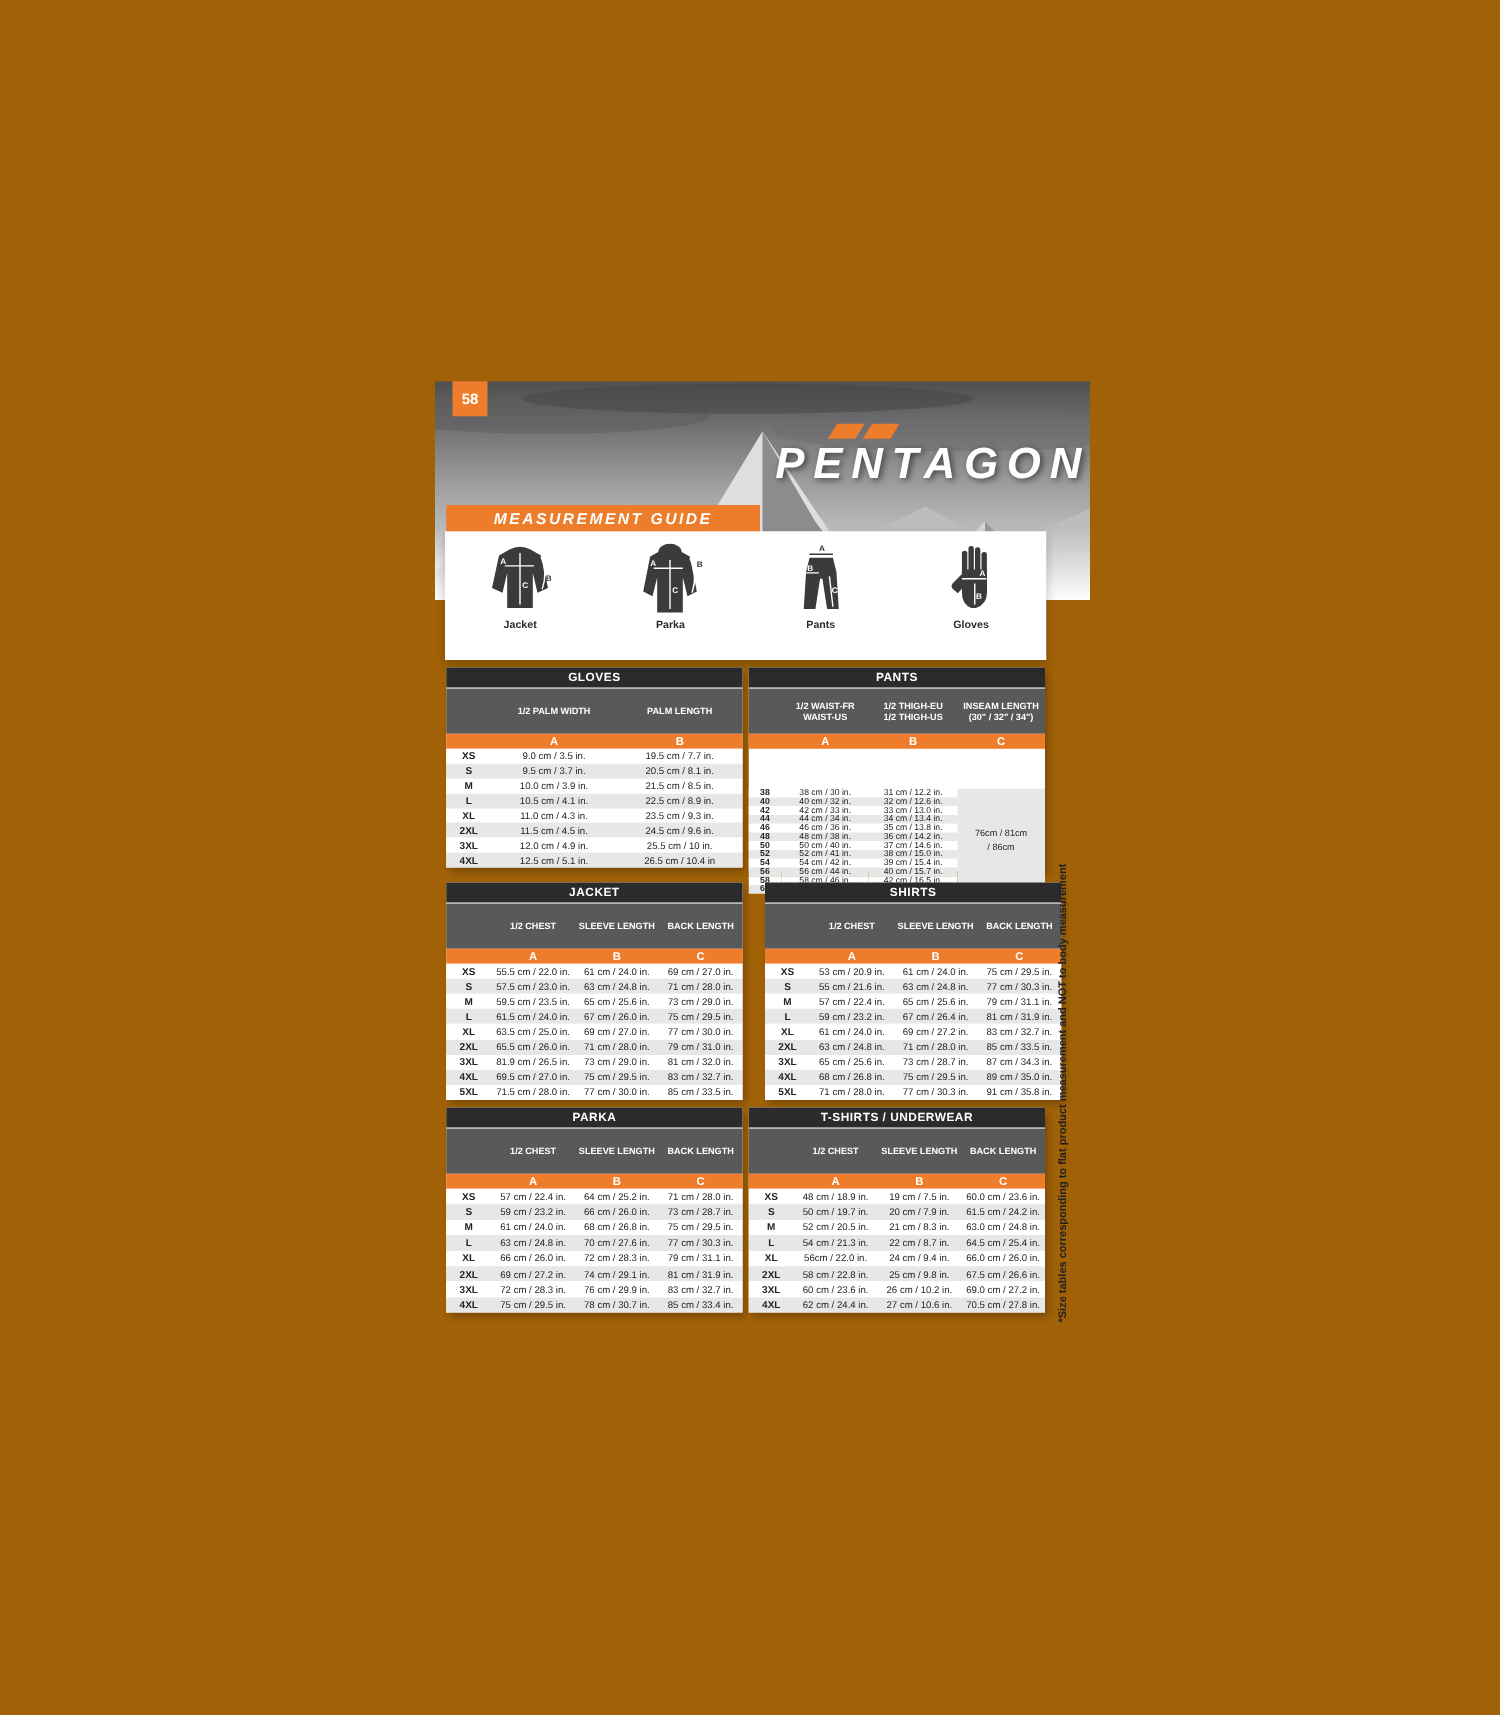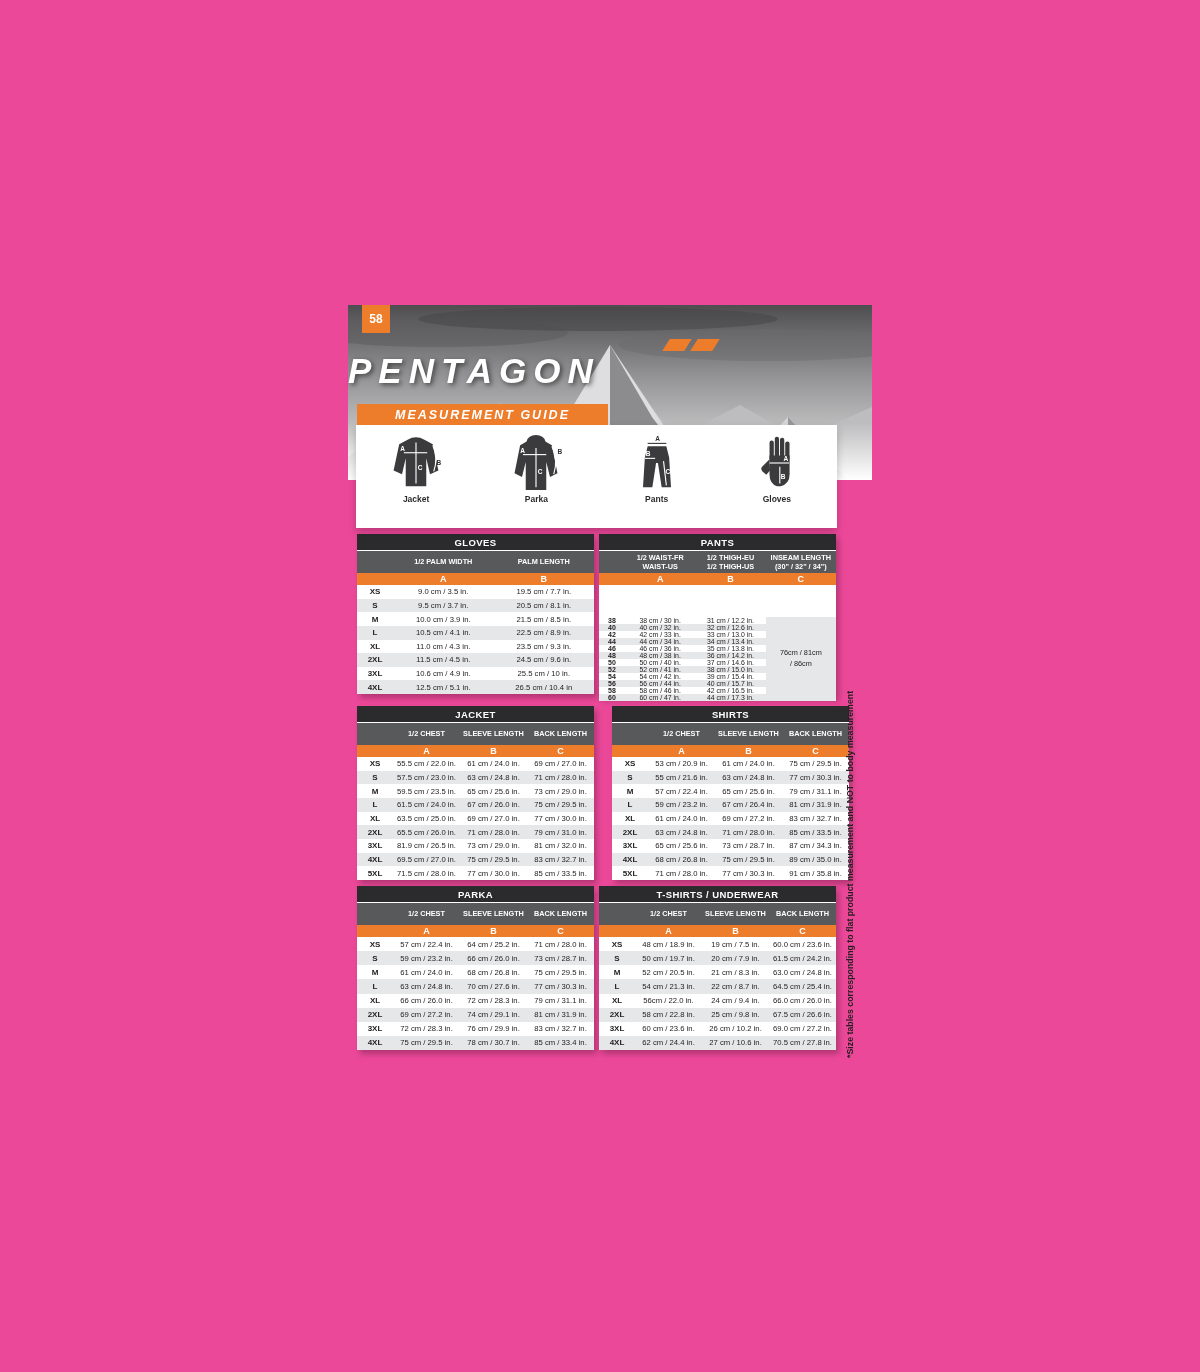--- a/index.html
+++ b/index.html
@@ -1,25 +1,25 @@
 <!DOCTYPE html>
 <html><head>
 <meta charset="utf-8">
 <style>
   * { margin:0; padding:0; box-sizing:border-box; }
   html,body { width:1200px; height:1372px; background:#ffffff; font-family:"Liberation Sans", sans-serif; }
-  #page { position:relative; width:1200px; height:1372px; background:#ec4899; overflow:hidden; }
+  #page { position:relative; width:1200px; height:1372px; background:#a16207; overflow:hidden; }
 
   
   .header-img { position:absolute; left:348px; top:305px; width:524px; height:175px; }
   .header-img svg { display:block; width:100%; height:100%; }
   .page-num { position:absolute; left:362px; top:305px; width:28px; height:28px;
               background:#EE7D2B; color:#fff; font-size:12px; font-weight:bold;
               display:flex; align-items:center; justify-content:center; z-index:5; }
-  .logo { position:absolute; left:348px; top:351px; width:524px; text-align:left;
+  .logo { position:absolute; left:348px; top:351px; width:524px; text-align:right;
           font-size:35px; font-weight:bold; font-style:italic; letter-spacing:7px;
           color:#ffffff; z-index:4; text-shadow:2px 2px 5px rgba(0,0,0,.55); }
   .slashes { position:absolute; left:666px; top:339px; z-index:4; display:flex; gap:6px; }
   .slash { width:22px; height:12px; background:#EE7D2B; transform:skewX(-32deg); }
 
   .banner { position:absolute; left:357px; top:404px; width:251px; height:21px;
             background:#EE7D2B; z-index:5; display:flex; align-items:center; justify-content:center;
             color:#fff; font-weight:bold; font-style:italic; font-size:12.5px; letter-spacing:2px; }
 
   
@@ -43,21 +43,21 @@
   #tbl-gloves  { left:357px; top:534px; height:160px; }
   #tbl-pants   { left:599px; top:534px; height:163px; }
   #tbl-jacket  { left:357px; top:706px; height:174px; }
   #tbl-shirts  { left:612px; top:706px; height:174px; }
   #tbl-parka   { left:357px; top:886px; height:164px; }
   #tbl-tshirts { left:599px; top:886px; height:164px; }
 
   .tbl-title { height:17px; flex:none; background:#2B2B2D; border-bottom:1px solid #fff;
                color:#fff; font-size:9.5px; font-weight:bold; letter-spacing:.4px;
                display:flex; align-items:center; justify-content:center; }
-  .tbl-head { height:22px; flex:none; background:#58595B; display:flex; }
+  .tbl-head { height:36px; flex:none; background:#58595B; display:flex; }
   .hcell { flex:1; color:#fff; font-size:7.3px; font-weight:bold; line-height:1.25;
            display:flex; align-items:center; justify-content:center; text-align:center;
            white-space:pre-line; }
   .tbl-letters { height:12px; flex:none; background:#EE7D2B; display:flex; }
   .lcell { flex:1; color:#fff; font-size:9px; font-weight:bold;
            display:flex; align-items:center; justify-content:center; }
   .size-col { flex:none; width:36px; }
   .tbl-rows { flex:1; display:flex; flex-direction:column; }
   .trow { flex:1; display:flex; background:#fff; }
   .trow.stripe { background:#E6E7E8; }
@@ -214,21 +214,21 @@
           <div class="vcell">11.0 cm / 4.3 in.</div>
           <div class="vcell">23.5 cm / 9.3 in.</div>
         </div>
         <div class="trow stripe">
           <div class="scell">2XL</div>
           <div class="vcell">11.5 cm / 4.5 in.</div>
           <div class="vcell">24.5 cm / 9.6 in.</div>
         </div>
         <div class="trow">
           <div class="scell">3XL</div>
-          <div class="vcell">10.6 cm / 4.9 in.</div>
+          <div class="vcell">12.0 cm / 4.9 in.</div>
           <div class="vcell">25.5 cm / 10 in.</div>
         </div>
         <div class="trow stripe">
           <div class="scell">4XL</div>
           <div class="vcell">12.5 cm / 5.1 in.</div>
           <div class="vcell">26.5 cm / 10.4 in</div>
         </div>
       </div>
     </div>
   <div class="tbl" id="tbl-pants">

